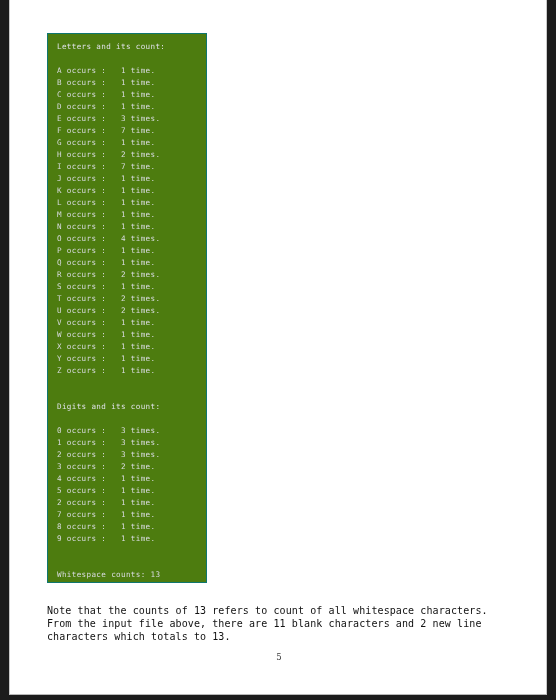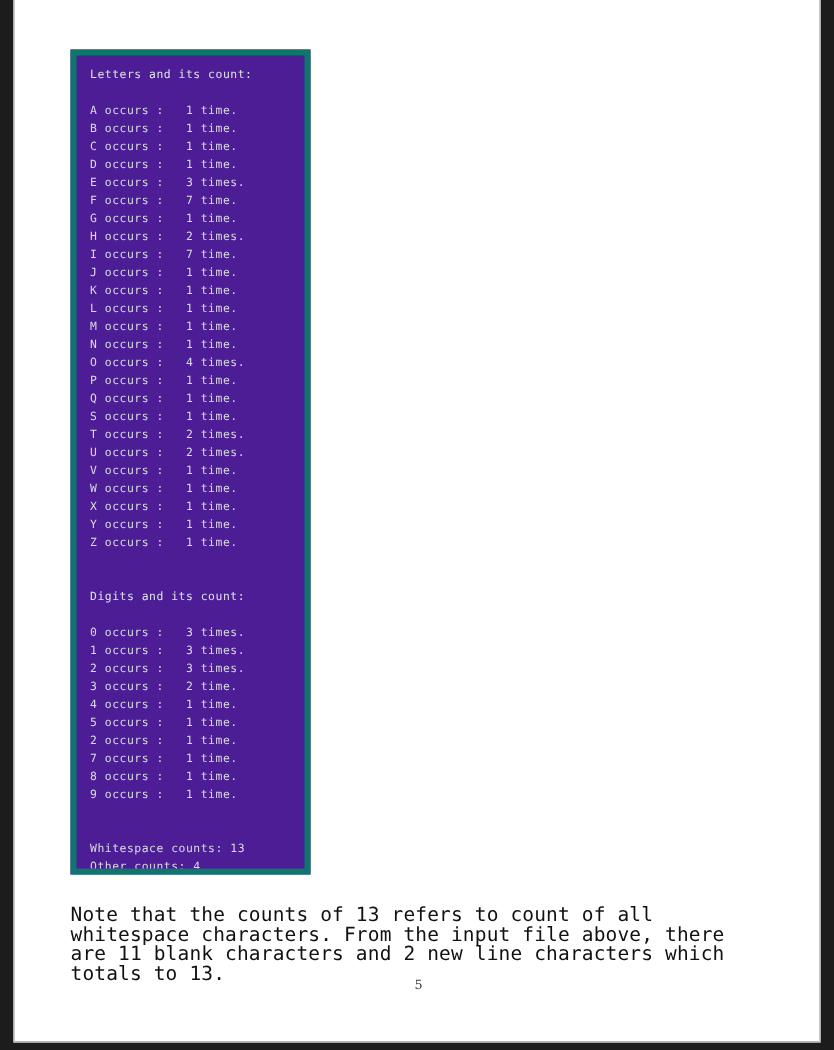--- a/index.html
+++ b/index.html
@@ -30,22 +30,22 @@
     overflow: hidden;
   }
 
   
   #terminal {
     position: absolute;
     left: 37px;
     top: 33px;
     width: 160px;
     height: 550px;
-    background: #4c1d95;
-    border: 4px solid #0f766e;
+    background: #4d7c0f;
+    border: 1px solid #0f766e;
     box-sizing: border-box;
     padding: 7px 0 0 9px;
     overflow: hidden;
   }
   .term-line {
     font-family: "DejaVu Sans Mono", "Liberation Mono", monospace;
     font-size: 7.6px;
     line-height: 12px;
     color: #d9dbe1;
     white-space: pre;
@@ -58,21 +58,21 @@
     height: 12px;
   }
 
   
   #note-paragraph {
     position: absolute;
     left: 37px;
     top: 604px;
     width: 460px;
     font-family: "DejaVu Sans Mono", "Liberation Mono", monospace;
-    font-size: 13px;
+    font-size: 10px;
     line-height: 13px;
     color: #111111;
     letter-spacing: 0.1px;
     white-space: pre-wrap;
   }
 
   
   #page-number {
     position: absolute;
     left: 0;
@@ -106,20 +106,21 @@
         <div class="term-line">H occurs :   2 times.</div>
         <div class="term-line">I occurs :   7 time.</div>
         <div class="term-line">J occurs :   1 time.</div>
         <div class="term-line">K occurs :   1 time.</div>
         <div class="term-line">L occurs :   1 time.</div>
         <div class="term-line">M occurs :   1 time.</div>
         <div class="term-line">N occurs :   1 time.</div>
         <div class="term-line">O occurs :   4 times.</div>
         <div class="term-line">P occurs :   1 time.</div>
         <div class="term-line">Q occurs :   1 time.</div>
+        <div class="term-line">R occurs :   2 times.</div>
         <div class="term-line">S occurs :   1 time.</div>
         <div class="term-line">T occurs :   2 times.</div>
         <div class="term-line">U occurs :   2 times.</div>
         <div class="term-line">V occurs :   1 time.</div>
         <div class="term-line">W occurs :   1 time.</div>
         <div class="term-line">X occurs :   1 time.</div>
         <div class="term-line">Y occurs :   1 time.</div>
         <div class="term-line">Z occurs :   1 time.</div>
       </div>
 

